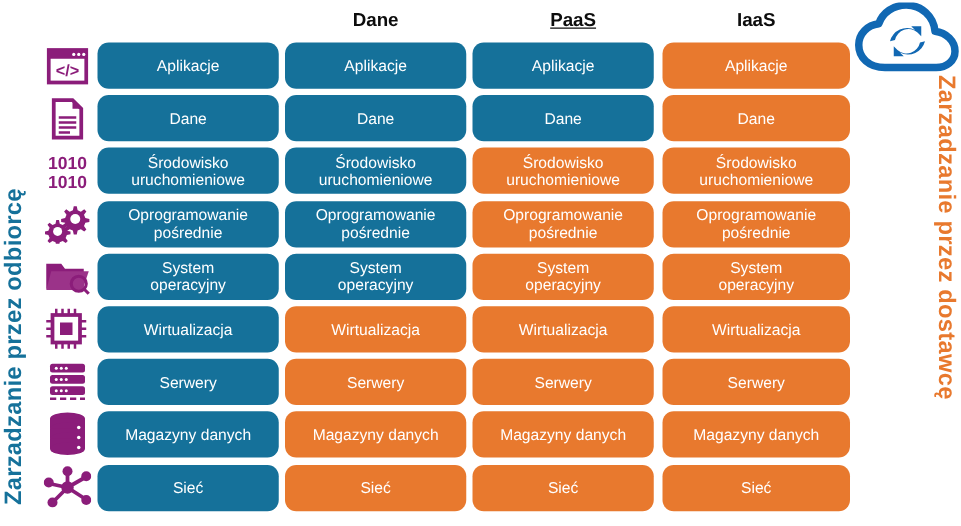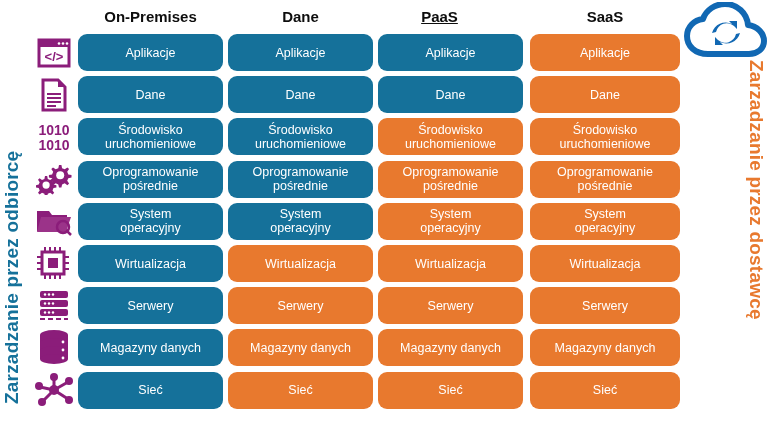--- a/index.html
+++ b/index.html
@@ -224,24 +224,23 @@
             <circle cx="34" cy="28" r="4"></circle>
           <circle cx="7" cy="30" r="4"></circle>
             <circle cx="4" cy="14" r="4"></circle>
         </g>
       </svg>
     </div>
 
   </div>
 
   <div id="headers">
-      <div class="col-header" style="left: 0px; width: 145px;">On-Premises</div>
       <div class="col-header" style="left: 150px; width: 145px;">Dane</div>
-      <div class="col-header" style="left: 289px; width: 145px; text-decoration: underline;">PaaS</div>
-      <div class="col-header" style="left: 452px; width: 150px;">SaaS</div>
+      <div class="col-header" style="left: 308px; width: 145px; text-decoration: underline;">PaaS</div>
+      <div class="col-header" style="left: 452px; width: 150px;">IaaS</div>
     </div>
 
   <div id="grid">
       <div class="col" style="left: 0px; width: 145px;">
         <div class="pill blue" style="top: 0px; height: 37px;">
           <div>
             <span>Aplikacje</span>
           </div>
         </div>
         <div class="pill blue" style="top: 42.2px; height: 37px;">

